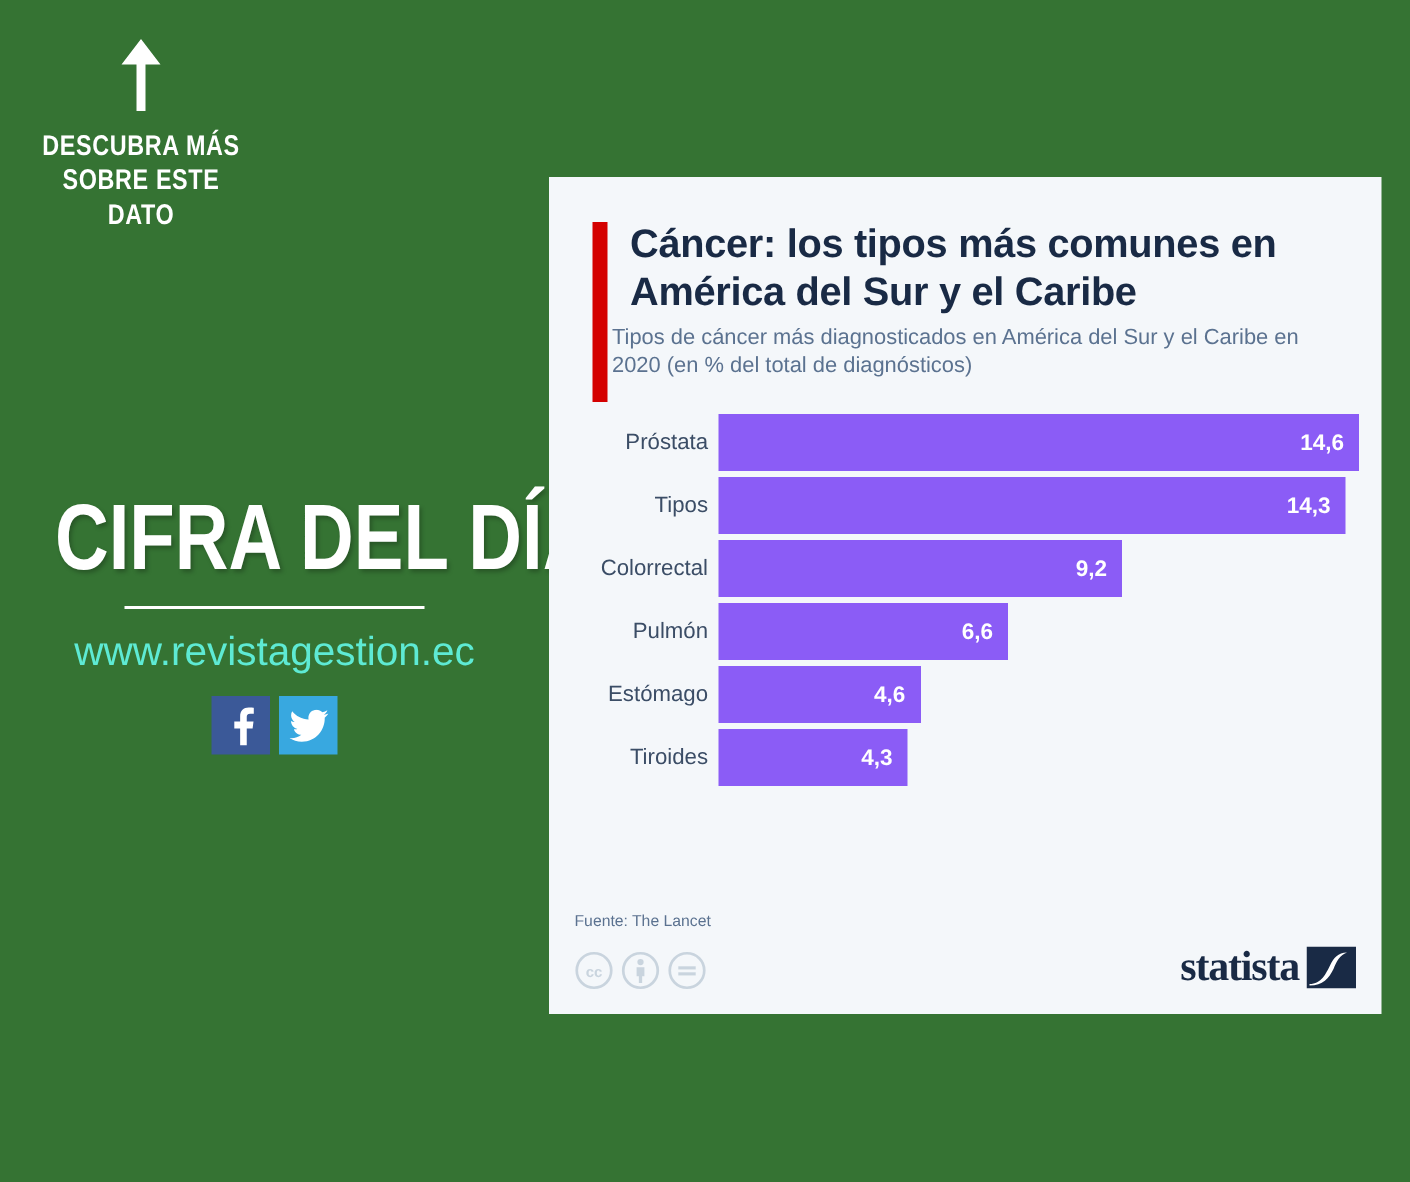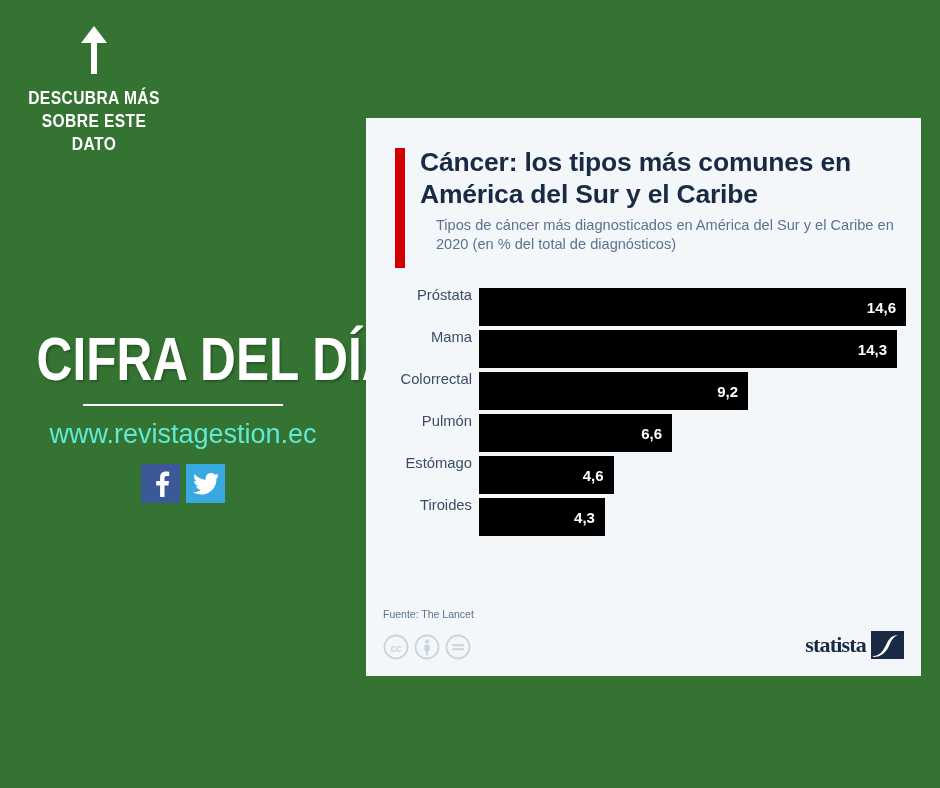--- a/index.html
+++ b/index.html
@@ -121,21 +121,21 @@
   }
   #chart-title {
     margin: 0 0 0 16px;
     color: #192a45;
     font-size: 26.5px;
     font-weight: bold;
     line-height: 32px;
     letter-spacing: -0.2px;
   }
   #chart-subtitle {
-    margin: 6px 0 0 32px;
+    margin: 6px 0 0 4px;
     color: #5b7290;
     font-size: 14.6px;
     font-weight: normal;
     line-height: 19px;
   }
 
   
   #chart-plot {
     position: relative;
     margin-top: 22px;
@@ -158,23 +158,23 @@
     flex: 0 0 auto;
   }
   .bar-track {
     position: relative;
     flex: 1 1 auto;
     height: 38px;
   }
   .bar-fill {
     position: absolute;
     left: 0;
-    top: 12px;
+    top: 0;
     height: 38px;
-    background: #000000;
+    background: #8b5cf6;
     display: flex;
     align-items: center;
     justify-content: flex-end;
   }
   .bar-value {
     color: #ffffff;
     font-size: 15px;
     font-weight: bold;
     padding-right: 10px;
     white-space: nowrap;
@@ -204,21 +204,21 @@
     display: flex;
     gap: 5px;
   }
   #statista-logo {
     display: flex;
     align-items: center;
     gap: 5px;
   }
   #statista-wordmark {
     color: #192a45;
-    font-size: 22px;
+    font-size: 28px;
     font-weight: bold;
     letter-spacing: -0.8px;
     line-height: 30px;
     font-family: "Liberation Serif", serif;
   }
 </style>
 </head>
 <body>
 
 <div id="promo-panel">
@@ -267,21 +267,21 @@
     <div class="bar-row">
       <div class="bar-label">Próstata</div>
       <div class="bar-track">
         <div class="bar-fill" style="width:100.0%">
           <span class="bar-value">14,6</span>
         </div>
       </div>
     </div>
 
     <div class="bar-row">
-      <div class="bar-label">Mama</div>
+      <div class="bar-label">Tipos</div>
       <div class="bar-track">
         <div class="bar-fill" style="width:97.9%">
           <span class="bar-value">14,3</span>
         </div>
       </div>
     </div>
 
     <div class="bar-row">
       <div class="bar-label">Colorrectal</div>
       <div class="bar-track">

